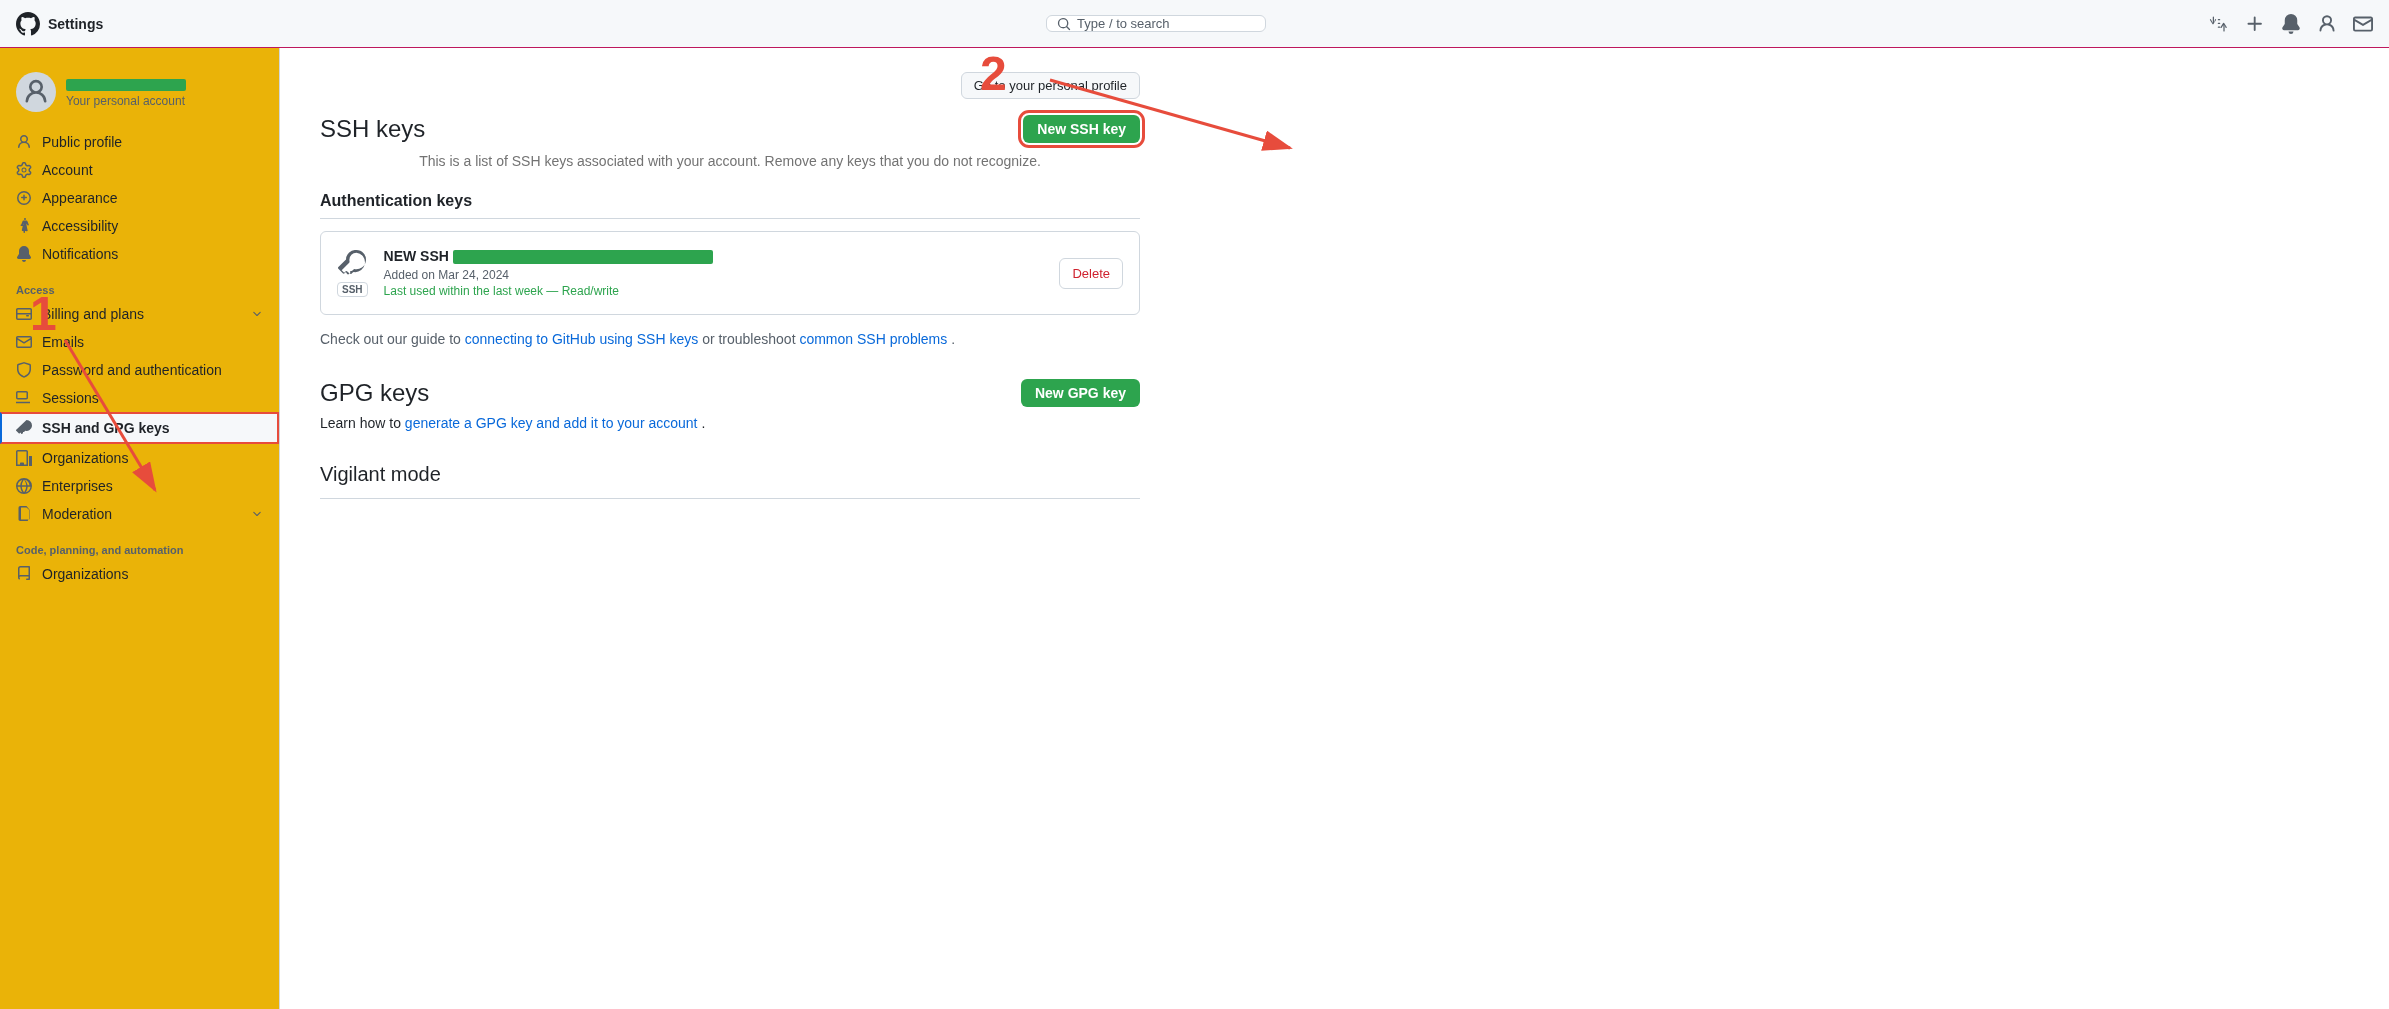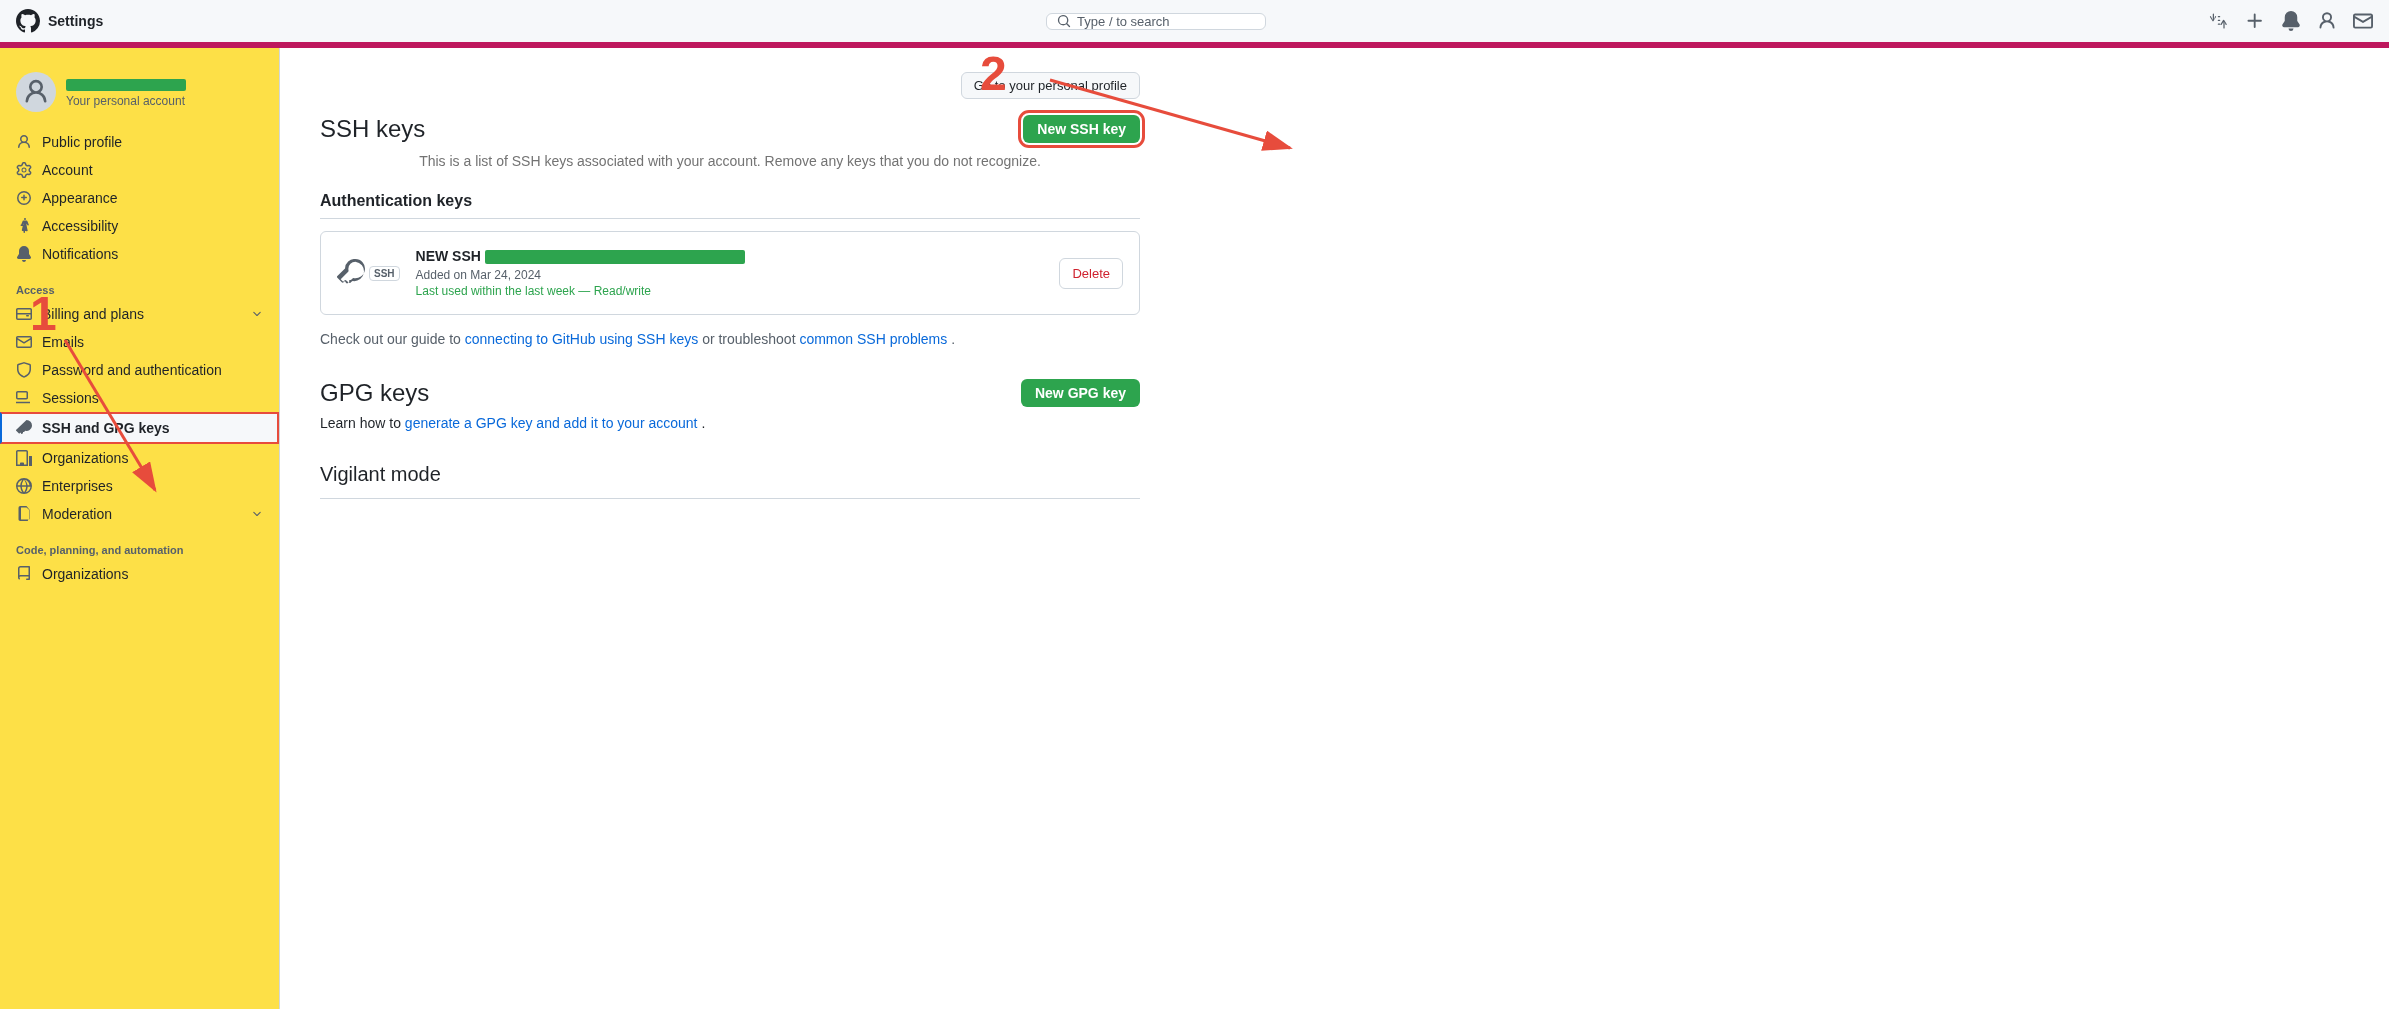--- a/index.html
+++ b/index.html
@@ -1,40 +1,40 @@
 <!DOCTYPE html>
 <html><head>
   <meta charset="utf-8">
   <style>
     * { box-sizing: border-box; margin: 0; padding: 0; }
     body { font-family: -apple-system, BlinkMacSystemFont, "Segoe UI", Helvetica, Arial, sans-serif; font-size: 14px; color: #1f2328; background: #fff; }
 
     
     .topbar {
       display: flex; align-items: center; justify-content: space-between;
-      padding: 8px 16px; background: #f6f8fa; border-bottom: 6px solid #be185d;
+      padding: 8px 16px; background: #f6f8fa; border-bottom: 1px solid #be185d;
       height: 48px;
     }
     .topbar-left { display: flex; align-items: center; gap: 8px; }
     .topbar-logo { width: 24px; height: 24px; }
     .topbar-title { font-weight: 600; font-size: 14px; }
     .topbar-search {
       display: flex; align-items: center; gap: 6px;
       border: 1px solid #d0d7de; border-radius: 6px; padding: 0 10px;
       background: #fff; width: 220px; color: #57606a; font-size: 13px;
     }
     .topbar-right { display: flex; align-items: center; gap: 16px; }
 
     
     .layout { display: flex; min-height: calc(100vh - 48px); }
 
     
     .sidebar {
       width: 280px; min-width: 280px; padding: 16px 0;
-      border-right: 1px solid #d0d7de; background: #fde047;
+      border-right: 1px solid #d0d7de; background: #eab308;
     }
     .sidebar-user {
       display: flex; align-items: center; gap: 10px;
       padding: 8px 16px 16px 16px;
     }
     .sidebar-avatar {
       width: 40px; height: 40px; border-radius: 50%; background: #d0d7de;
       display: flex; align-items: center; justify-content: center; font-size: 18px;
       flex-shrink: 0;
     }
@@ -78,21 +78,21 @@
 
     .description { color: #737373; margin-bottom: 20px; line-height: 1.5; text-align: center; }
 
     .section-subtitle { font-size: 16px; font-weight: 600; margin-bottom: 12px; padding-bottom: 8px; border-bottom: 1px solid #d0d7de; }
 
     .ssh-key-card {
       border: 1px solid #d0d7de; border-radius: 6px; padding: 16px;
       display: flex; align-items: center; gap: 16px; margin-bottom: 16px;
     }
     .ssh-key-icon-wrap {
-      display: flex; flex-direction: row; align-items: center; gap: 4px;
+      display: flex; flex-direction: column; align-items: center; gap: 4px;
     }
     .ssh-badge {
       font-size: 10px; font-weight: 600; border: 1px solid #d0d7de;
       border-radius: 4px; padding: 1px 4px; color: #57606a;
     }
     .ssh-key-info { flex: 1; }
     .ssh-key-name { font-weight: 600; font-size: 14px; margin-bottom: 4px; }
     .ssh-key-name-redacted {
       display: inline-block; background: #2da44e; height: 14px; width: 260px;
       border-radius: 2px; vertical-align: middle;

